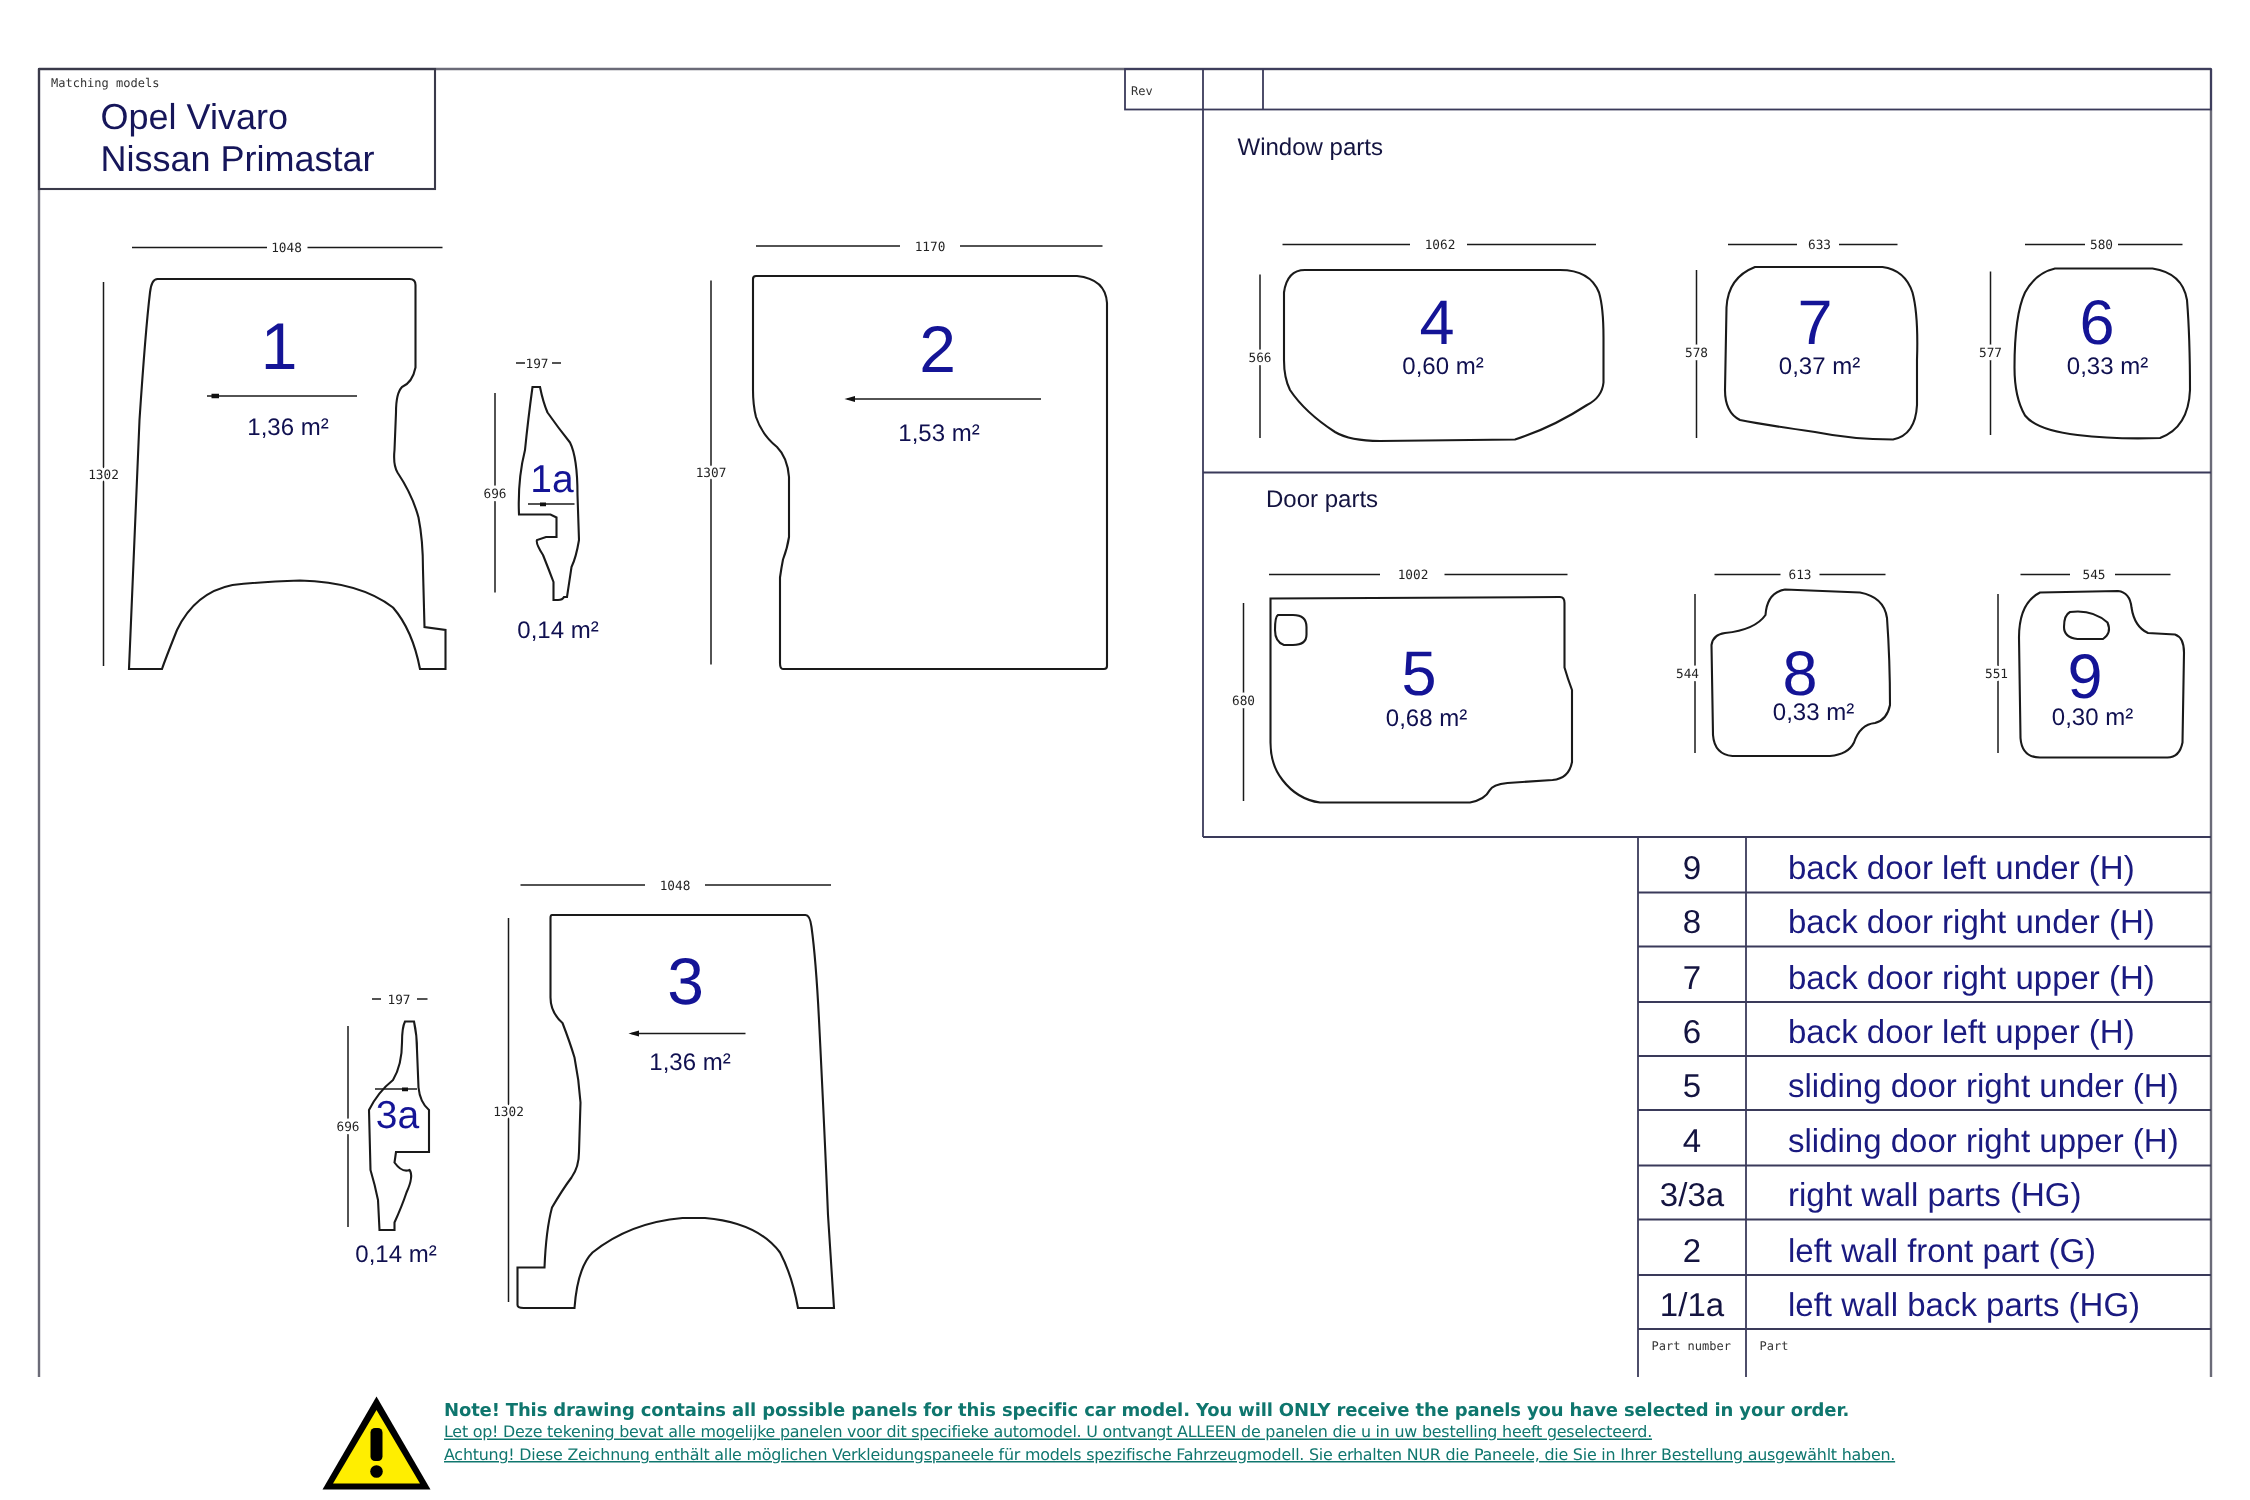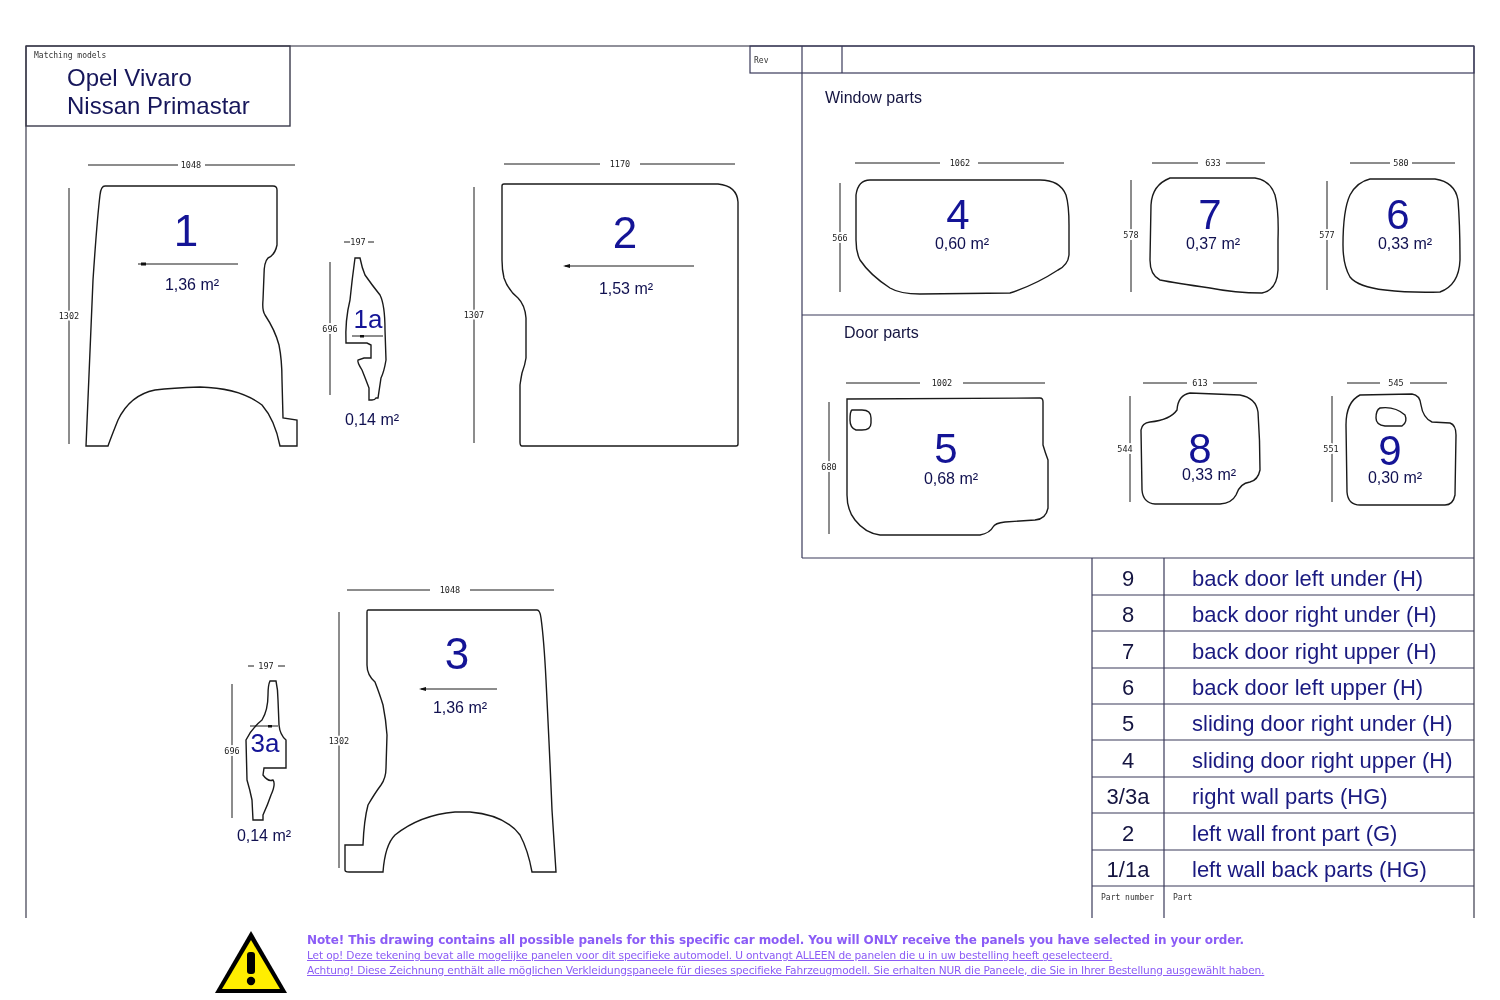--- a/index.html
+++ b/index.html
@@ -10,21 +10,21 @@
   .frame { stroke:#6b6b78; stroke-width:1.6; fill:none; }
   .grid { stroke:#3a3a5a; stroke-width:1.2; }
   .dimtxt { font-family:"DejaVu Sans Mono", monospace; font-size:8.5px; fill:#222; }
   .bignum { font-family:"Liberation Sans", sans-serif; fill:#141496; }
   .area { font-family:"Liberation Sans", sans-serif; font-size:16px; fill:#101050; }
   .title { font-family:"Liberation Sans", sans-serif; font-size:24px; fill:#16165a; }
   .small { font-family:"DejaVu Sans Mono", monospace; font-size:8px; fill:#333; }
   .section { font-family:"Liberation Sans", sans-serif; font-size:16px; fill:#141440; }
   .tblnum { font-family:"Liberation Sans", sans-serif; font-size:22px; fill:#141440; }
   .tbltxt { font-family:"Liberation Sans", sans-serif; font-size:22px; fill:#1a1a80; }
-  .note { position:absolute; left:307px; top:933px; font-family:"DejaVu Sans", sans-serif; color:#8b5cf6; }
+  .note { position:absolute; left:296px; top:933px; font-family:"DejaVu Sans", sans-serif; color:#0f766e; }
   .note .bold { font-weight:bold; font-size:12px; line-height:15px; letter-spacing:-0.1px; white-space:nowrap; }
   .note .line { font-size:10.6px; line-height:14.5px; white-space:nowrap; letter-spacing:-0.15px;text-decoration:underline; }
   .warn { position:absolute; left:212px; top:928px; width:78px; height:68px; }
 </style>
 </head>
 <body>
 
 <svg width="1500" height="1000" viewBox="0 0 1500 1000">
 
   <g>
@@ -256,14 +256,14 @@
 <svg class="warn" viewBox="0 0 78 68">
   <polygon points="39,3 75,65 3,65" fill="#000"></polygon>
   <polygon points="39,12 68,61 10,61" fill="#ffee00"></polygon>
   <rect x="35" y="24" width="8" height="22" rx="3" fill="#000"></rect>
   <circle cx="39" cy="53" r="4.2" fill="#000"></circle>
 </svg>
 
 <div class="note">
   <div class="bold">Note! This drawing contains all possible panels for this specific car model. You will ONLY receive the panels you have selected in your order.</div>
   <div class="line">Let op! Deze tekening bevat alle mogelijke panelen voor dit specifieke automodel. U ontvangt ALLEEN de panelen die u in uw bestelling heeft geselecteerd.</div>
-  <div class="line">Achtung! Diese Zeichnung enthält alle möglichen Verkleidungspaneele für dieses specifieke Fahrzeugmodell. Sie erhalten NUR die Paneele, die Sie in Ihrer Bestellung ausgewählt haben.</div>
+  <div class="line">Achtung! Diese Zeichnung enthält alle möglichen Verkleidungspaneele für models spezifische Fahrzeugmodell. Sie erhalten NUR die Paneele, die Sie in Ihrer Bestellung ausgewählt haben.</div>
 </div>
 
 </body></html>

